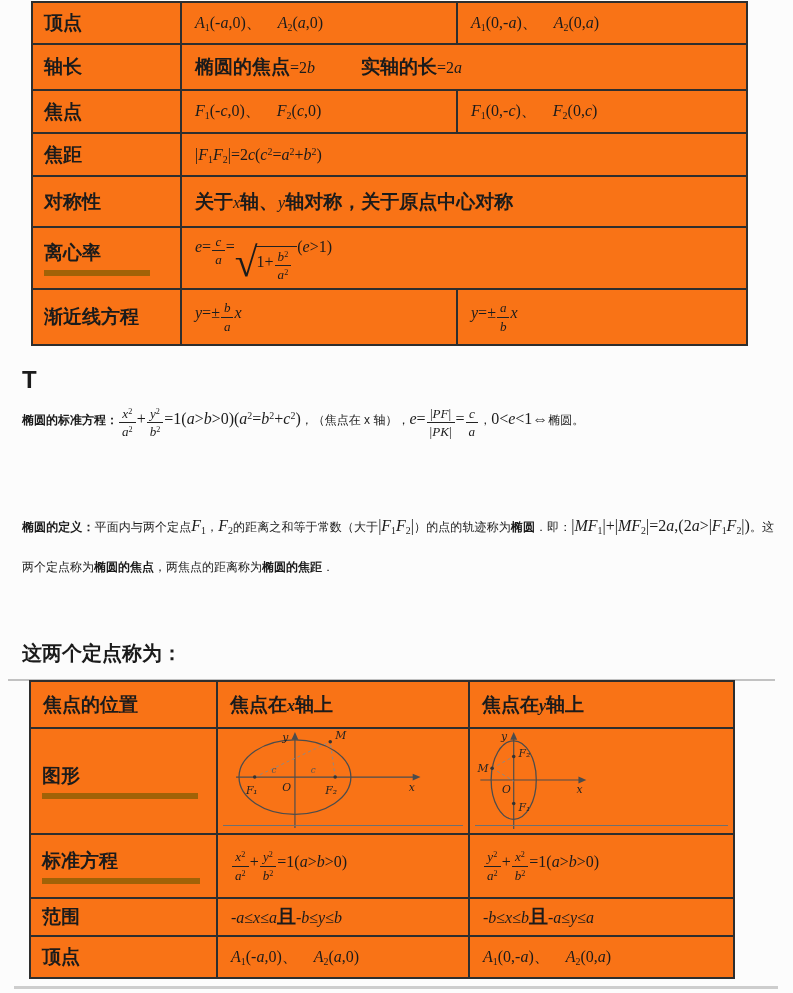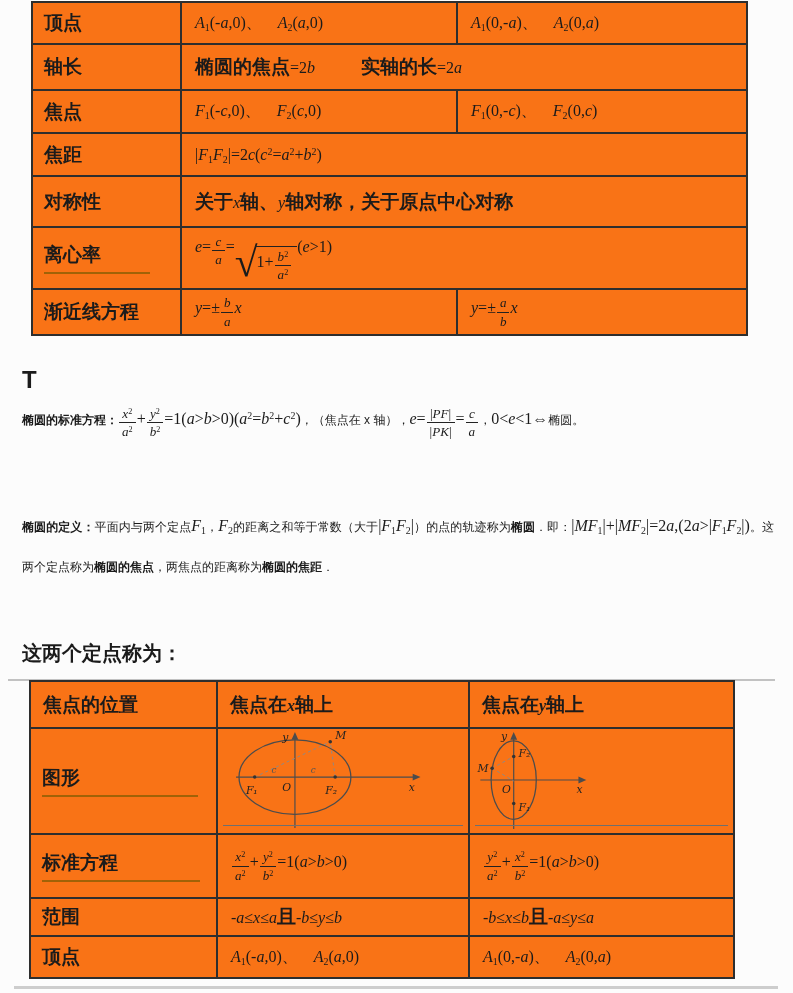--- a/index.html
+++ b/index.html
@@ -6,40 +6,40 @@
   body{
     width:793px;height:993px;position:relative;overflow:hidden;
     background:#fcfcfc;color:#1b1b1b;
     font-family:"Liberation Sans","DejaVu Sans",sans-serif;
   }
   table{border-collapse:collapse;table-layout:fixed;background:#f97316;}
   td,th{border:2px solid #2e2e2e;overflow:hidden;}
   
   #t1{position:absolute;top:1px;left:31px;width:715px;}
   #t1 .r0{height:42px}#t1 .r1{height:46px}#t1 .r2{height:43px}
-  #t1 .r3{height:43px}#t1 .r4{height:51px}#t1 .r5{height:62px}#t1 .r6{height:46px}
+  #t1 .r3{height:43px}#t1 .r4{height:51px}#t1 .r5{height:62px}#t1 .r6{height:56px}
   th.lbl{text-align:left;padding-left:11px;font-size:19px;font-weight:bold;vertical-align:middle;}
   td.c{padding-left:13px;vertical-align:middle;border-radius:8px;}
   
   .zh{font-size:19px;}
   .zh.b{font-weight:bold;}
   td.c .zh{font-weight:bold;}
   .gap{display:inline-block;width:46px;}
   .m{font-family:"Liberation Serif","DejaVu Serif",serif;font-size:16px;white-space:nowrap;}
   .m i{font-style:italic;}
   .m sub,.m sup{font-size:0.62em;line-height:0;}
   .m sub{vertical-align:-0.35em;}
   .m sup{vertical-align:0.55em;}
   .fr{display:inline-block;text-align:center;vertical-align:-0.95em;font-size:0.82em;line-height:1.15;margin:0 1px;}
   .fn{display:block;border-bottom:1.3px solid #222;padding:0 3px 1px;}
   .fd{display:block;padding:1px 3px 0;}
   .sq{display:inline-flex;align-items:flex-start;vertical-align:-1.5em;}
   .rs{font-size:2.6em;line-height:0.95;font-style:normal;margin-right:-3px;}
   .rb{display:inline-block;border-top:1.5px solid #222;padding:2px 5px 0 2px;margin-top:3px;}
-  .ulwrap{display:inline-block;border-bottom:2px solid #a16207;padding-bottom:4px;}
+  .ulwrap{display:inline-block;border-bottom:6px solid #a16207;padding-bottom:4px;}
   .ul-e{width:106px;}
   .ul-fig{width:156px;}
   .ul-std{width:158px;}
   
   #secT{position:absolute;top:366px;left:22px;font-size:24px;font-weight:bold;}
   .para{position:absolute;left:22px;width:752px;text-align:justify;line-height:2.5;}
   .para .zh{font-size:12px;}
   #p1{top:399px;}
   #p2{top:506px;}
   #p3{position:absolute;top:640px;left:22px;font-size:20px;font-weight:bold;}

